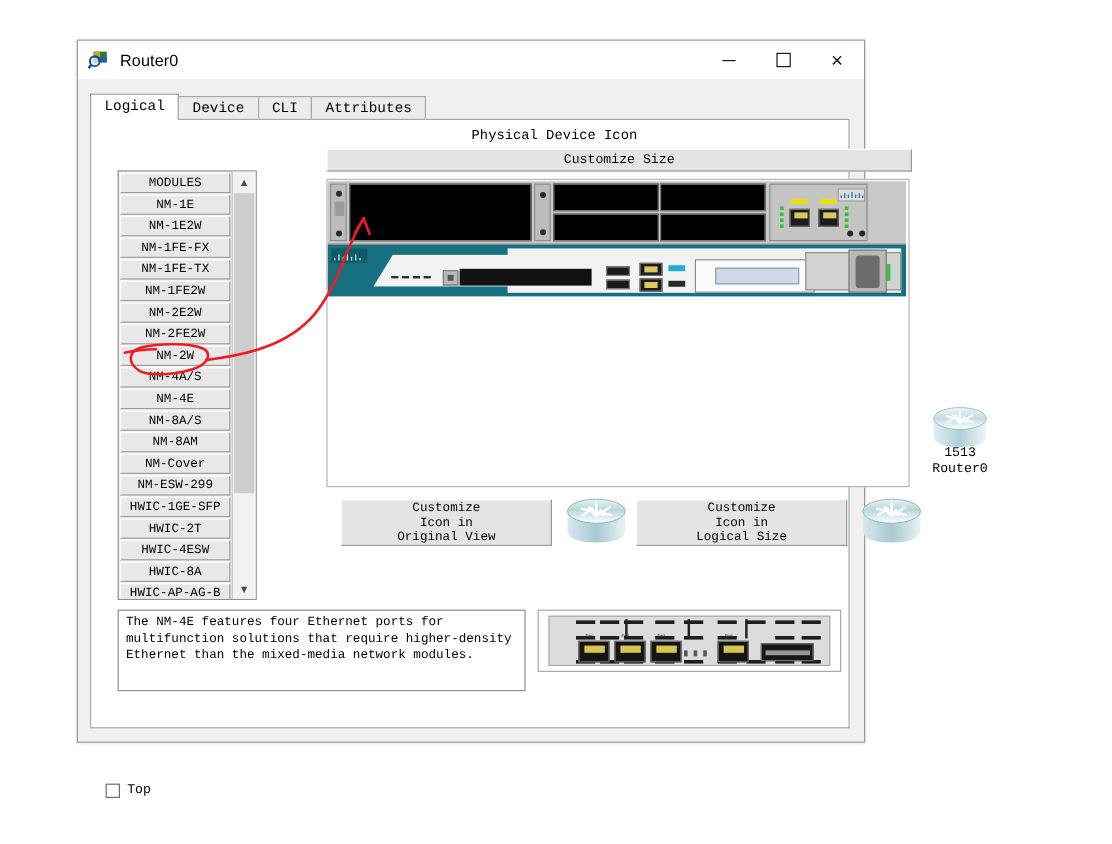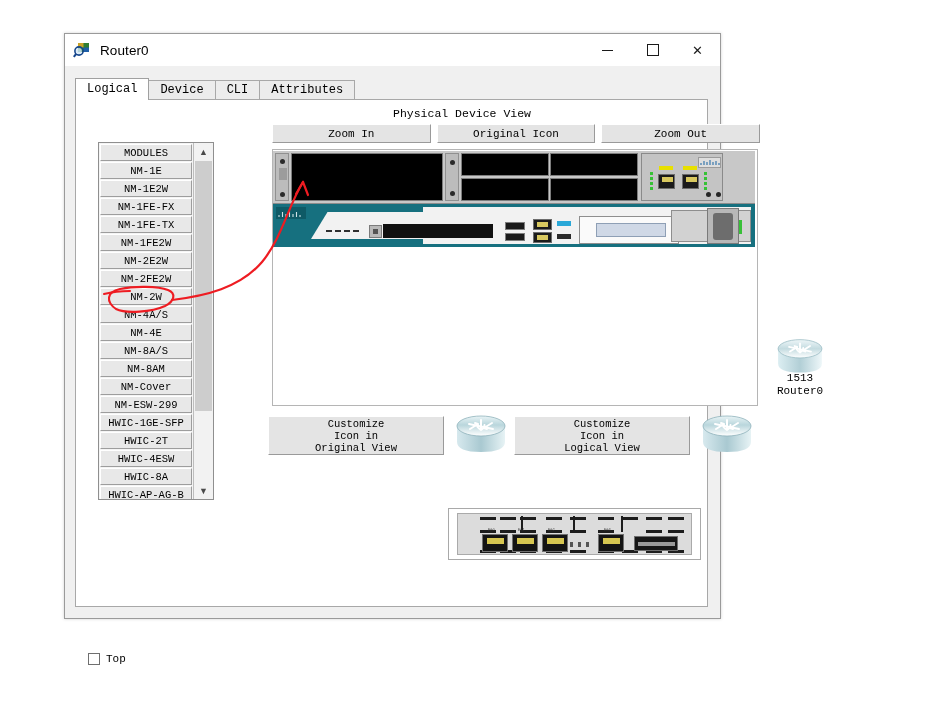--- a/index.html
+++ b/index.html
@@ -200,21 +200,21 @@
     position: absolute; background: #d2d2d2; border: 1px solid #8e8e8e; box-sizing: border-box;
   }
   .psu-sw { position: absolute; background: #1c1c1c; }
   .psu-green { position:absolute; background:#38c038; }
   .socket {
     position: absolute; background: #b8b8b8; border: 1px solid #7a7a7a; box-sizing:border-box;
   }
   .socket-inner { position:absolute; left:6px; top:5px; width:20px; height:26px; background:#666; }
 
   
-  .custrow { position: absolute; left: 192px; top: 311px; width: 488px; height: 48px; text-align: right; }
+  .custrow { position: absolute; left: 208px; top: 311px; width: 488px; height: 48px; text-align: right; }
   .cbtn {
     position: absolute; top: 5px; height: 39px;
     background: #e4e4e4;
     border: 1px solid #ffffff;
     border-right-color: #9a9a9a; border-bottom-color: #9a9a9a;
     box-sizing: border-box;
     display: flex; flex-direction: column; align-items: center; justify-content: center;
     font-size: 10.5px; color: #000; line-height: 12px;
   }
   .router-ico { position: absolute; width: 54px; height: 46px; }
@@ -322,25 +322,23 @@
           <div class="mod-item">HWIC-8A</div>
           <div class="mod-item">HWIC-AP-AG-B</div>
         </div>
         <div class="modscroll">
           <div class="sb-arrow top">▲</div>
           <div class="sb-thumb"></div>
           <div class="sb-arrow bot">▼</div>
         </div>
       </div>
 
-      <div class="pdv-title">Physical Device View</div>
+      <div class="pdv-title">Physical Device Icon</div>
       <div class="zoomrow">
-        <div class="zbtn">Zoom In</div>
-        <div class="zbtn">Original Icon</div>
-        <div class="zbtn">Zoom Out</div>
+        <div class="zbtn">Customize Size</div>
       </div>
 
       <div class="devview">
         <div class="chassis">
 
           <div class="chassis-top"></div>
 
           <div class="bay-rail" style="left:2px;  top:2px; width:14px; height:48px;">
             <div class="rail-screw" style="top:5px;"></div>
             <div class="rail-screw" style="top:38px;"></div>
@@ -461,34 +459,35 @@
             <ellipse cx="27" cy="14" rx="24" ry="10" fill="url(#rg1)" stroke="#8fb3bb" stroke-width="0.8"></ellipse>
             <path d="M16 17 L24 12 M24 12 L21 11 M24 12 L23.5 15" stroke="#ffffff" stroke-width="2" fill="none" stroke-linecap="round"></path>
             <path d="M38 11 L30 16 M30 16 L33 17 M30 16 L30.5 13" stroke="#ffffff" stroke-width="2" fill="none" stroke-linecap="round"></path>
             <path d="M27 8 L27 18 M27 18 L24.5 16 M27 18 L29.5 16" stroke="#ffffff" stroke-width="2" fill="none" stroke-linecap="round"></path>
             <path d="M15 12 L39 17" stroke="#ffffff" stroke-width="2" fill="none" stroke-linecap="round"></path>
           </svg>
         </div>
         <div class="cbtn" style="left:246px; width:176px;">
           <span>Customize</span>
           <span>Icon in</span>
-          <span>Logical View</span>
+          <span>Logical Size</span>
         </div>
         <div class="router-ico" style="left:432px; top:1px;">
           <svg width="54" height="46" viewBox="0 0 54 46">
             <path d="M3 14 L3 30 Q3 40 27 40 Q51 40 51 30 L51 14 Z" fill="url(#rg2)"></path>
             <ellipse cx="27" cy="14" rx="24" ry="10" fill="url(#rg1)" stroke="#8fb3bb" stroke-width="0.8"></ellipse>
             <path d="M16 17 L24 12 M24 12 L21 11 M24 12 L23.5 15" stroke="#ffffff" stroke-width="2" fill="none" stroke-linecap="round"></path>
             <path d="M38 11 L30 16 M30 16 L33 17 M30 16 L30.5 13" stroke="#ffffff" stroke-width="2" fill="none" stroke-linecap="round"></path>
             <path d="M27 8 L27 18 M27 18 L24.5 16 M27 18 L29.5 16" stroke="#ffffff" stroke-width="2" fill="none" stroke-linecap="round"></path>
             <path d="M15 12 L39 17" stroke="#ffffff" stroke-width="2" fill="none" stroke-linecap="round"></path>
           </svg>
         </div>
       </div>
 
+      <div class="descbox">The NM-4E features four Ethernet ports for multifunction solutions that require higher-density Ethernet than the mixed-media network modules.</div>
 
       <div class="modpic">
         <div class="nm-plate">
 
           <div class="nm-vent" style="left:22px; top:3px;  width:16px;"></div>
           <div class="nm-vent" style="left:42px; top:3px;  width:16px;"></div>
           <div class="nm-vent" style="left:62px; top:3px;  width:16px;"></div>
           <div class="nm-vent" style="left:88px; top:3px;  width:16px;"></div>
           <div class="nm-vent" style="left:112px;top:3px;  width:16px;"></div>
           <div class="nm-vent" style="left:140px;top:3px;  width:16px;"></div>

